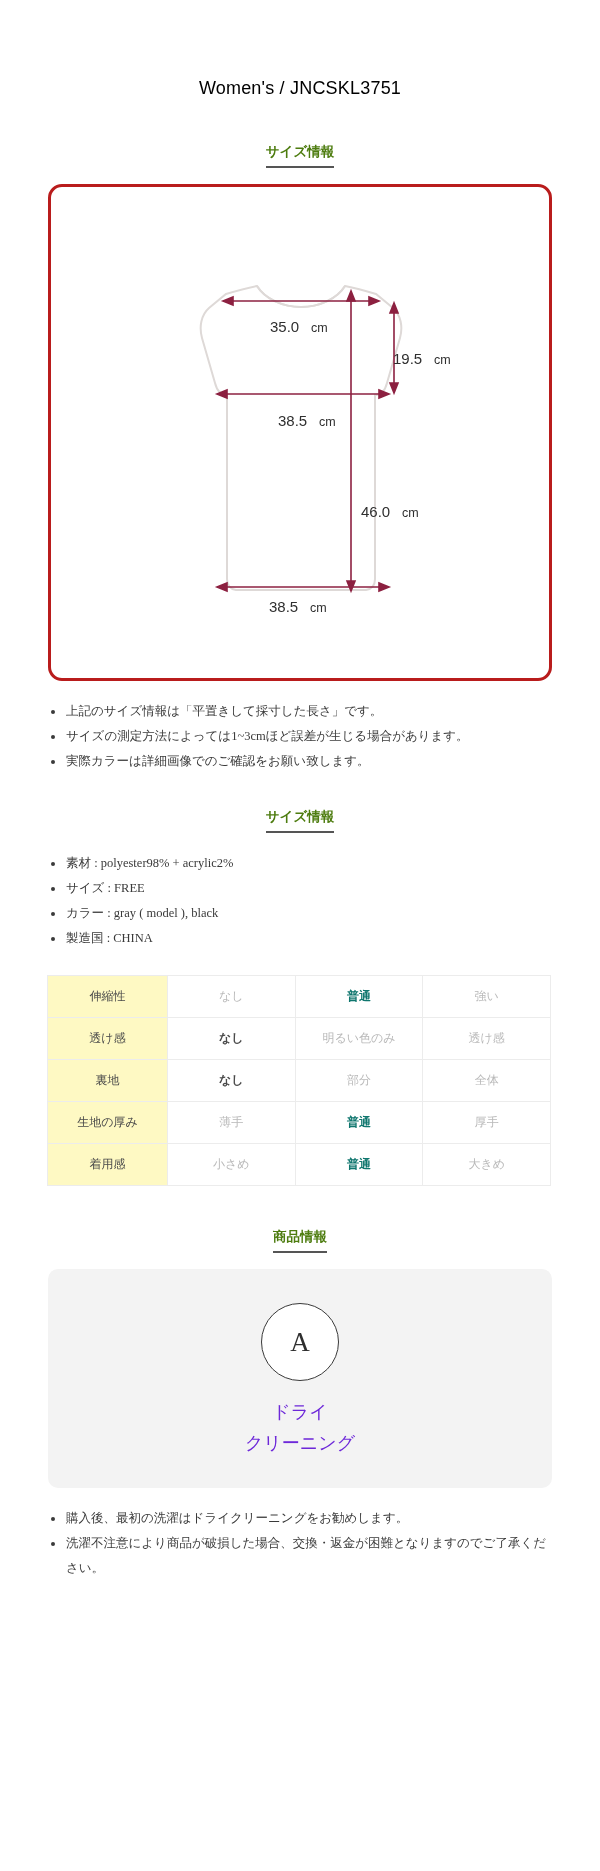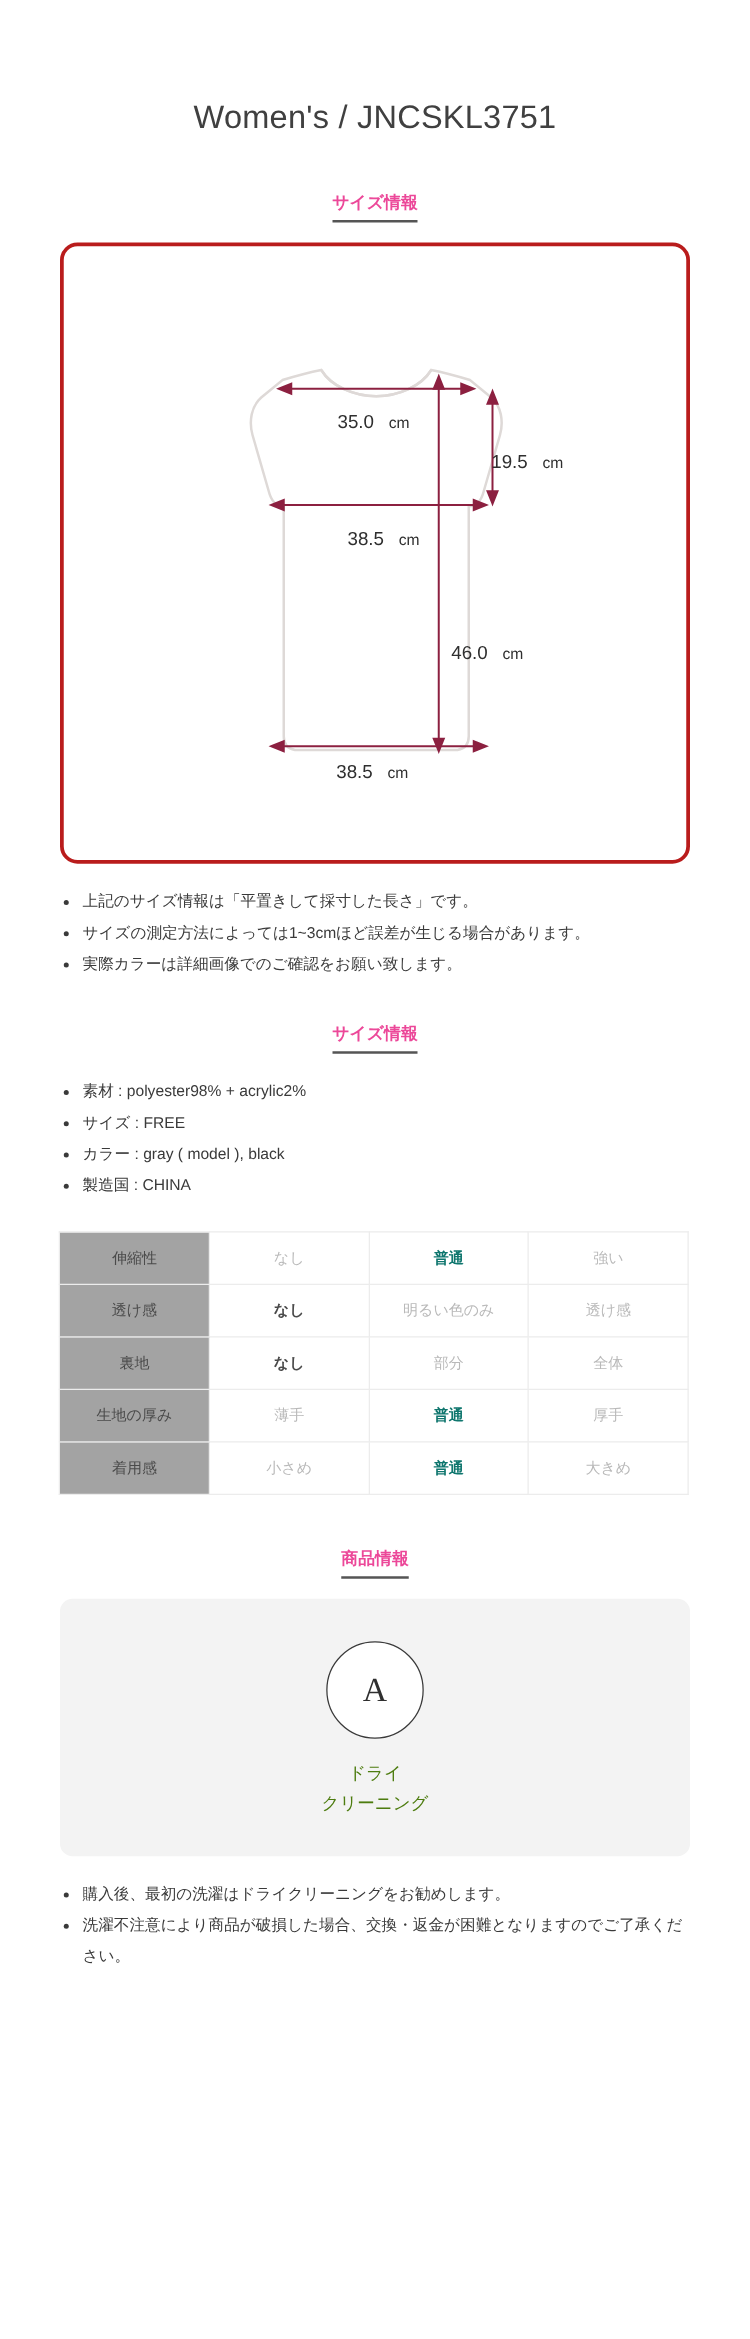--- a/index.html
+++ b/index.html
@@ -17,34 +17,34 @@
   }
   .page {
     width: 600px;
     padding: 0 48px;
     margin: 0 auto;
   }
 
   
   .product-title {
     text-align: center;
-    font-size: 26px;
+    font-size: 18px;
     font-weight: 400;
-    color: #404040;
+    color: #000000;
     letter-spacing: 0.2px;
     padding-top: 78px;
     margin: 0 0 44px 0;
   }
 
   
   .section-heading {
     text-align: center;
     font-size: 13.5px;
     font-weight: 700;
-    color: #ec4899;
+    color: #4d7c0f;
     margin: 0 0 16px 0;
   }
   .section-heading span {
     display: inline-block;
     padding-bottom: 5px;
     border-bottom: 2px solid #555;
   }
 
   
   .diagram-box {
@@ -58,20 +58,21 @@
     position: absolute;
     left: 0;
     top: 0;
   }
 
   
   ul.notes {
     list-style: none;
     margin: 18px 0 0 0;
     padding: 0;
+    font-family: Liberation Serif, serif;
   }
   ul.notes li {
     position: relative;
     padding-left: 18px;
     font-size: 12.5px;
     line-height: 2.0;
     color: #3a3a3a;
   }
   ul.notes li::before {
     content: "";
@@ -96,21 +97,21 @@
   }
   .attr-table tr { height: 42px; }
   .attr-table td {
     border: 1px solid #ececec;
     text-align: center;
     vertical-align: middle;
     color: #b9b9b9;
     font-size: 12px;
   }
   .attr-table td.label {
-    background: #a3a3a3;
+    background: #fef9c3;
     color: #4a4a4a;
     width: 120px;
   }
   .attr-table td.on {
     color: #0f766e;
     font-weight: 700;
   }
   .attr-table td.semi {
     color: #4a4a4a;
     font-weight: 700;
@@ -133,23 +134,23 @@
     background: #ffffff;
     margin: 0 auto 16px auto;
     display: flex;
     align-items: center;
     justify-content: center;
     font-size: 27px;
     color: #2f2f2f;
     font-family: "Liberation Serif", "DejaVu Serif", serif;
   }
   .care-label {
-    font-size: 14px;
+    font-size: 18px;
     line-height: 1.7;
-    color: #4d7c0f;
+    color: #6d28d9;
   }
   .care-label div { white-space: pre; }
 
   .bottom-notes { padding-bottom: 60px; }
   .bottom-notes li { line-height: 1.85; }
 </style>
 </head>
 <body>
 
 <div class="page">

